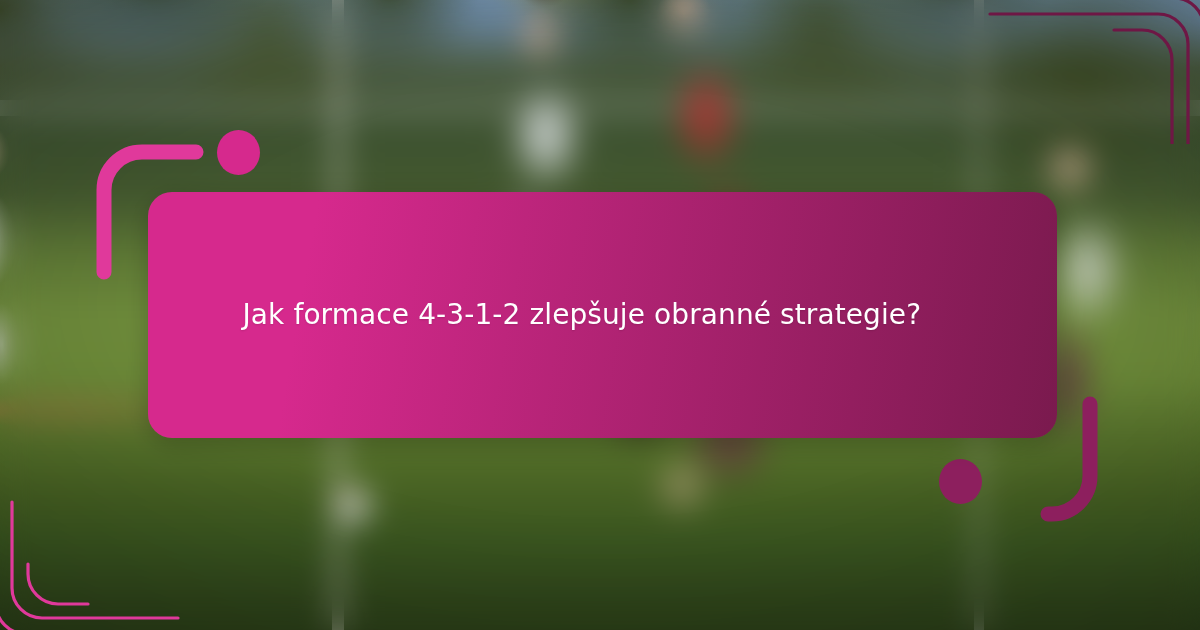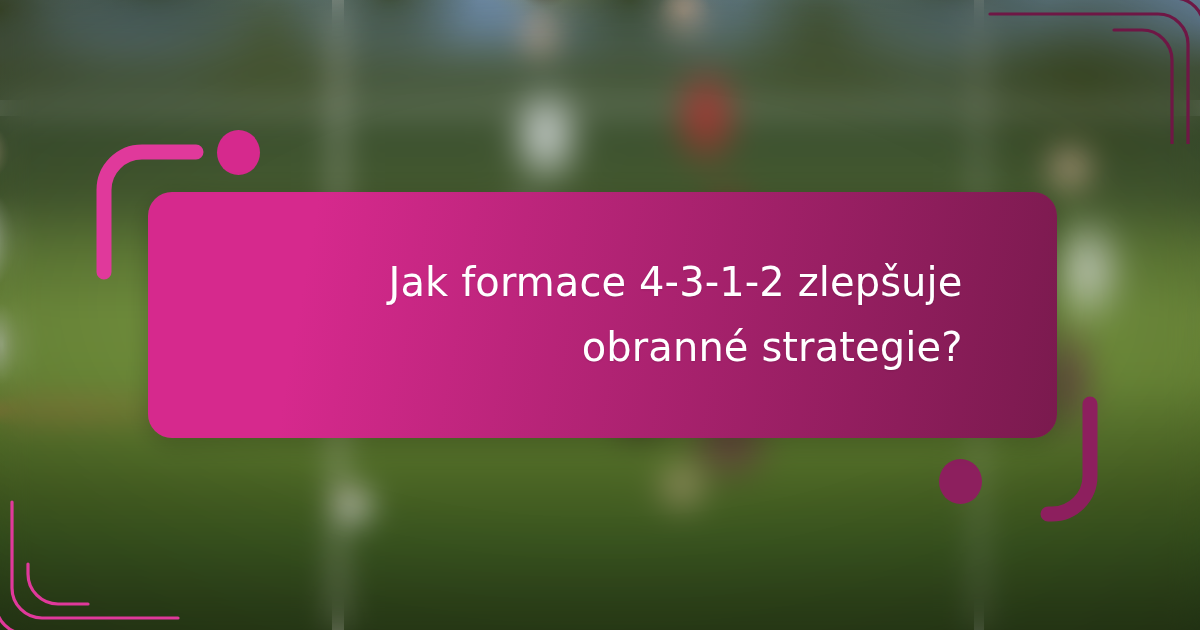--- a/index.html
+++ b/index.html
@@ -140,23 +140,23 @@
     height: 246px;
     border-radius: 24px;
     display: flex;
     align-items: center;
     justify-content: center;
     box-shadow: 0 6px 26px rgba(0,0,0,.22);
   }
   .card-title {
     margin: 0;
     width: 720px;
-    text-align: right;
+    text-align: left;
     color: #ffffff;
-    font-size: 40px;
+    font-size: 28px;
     font-weight: 400;
     line-height: 1.62;
     letter-spacing: .1px;
     text-shadow: 0 1px 2px rgba(0,0,0,.12);
   }
 </style>
 </head>
 <body>
 
 <div id="stage">

